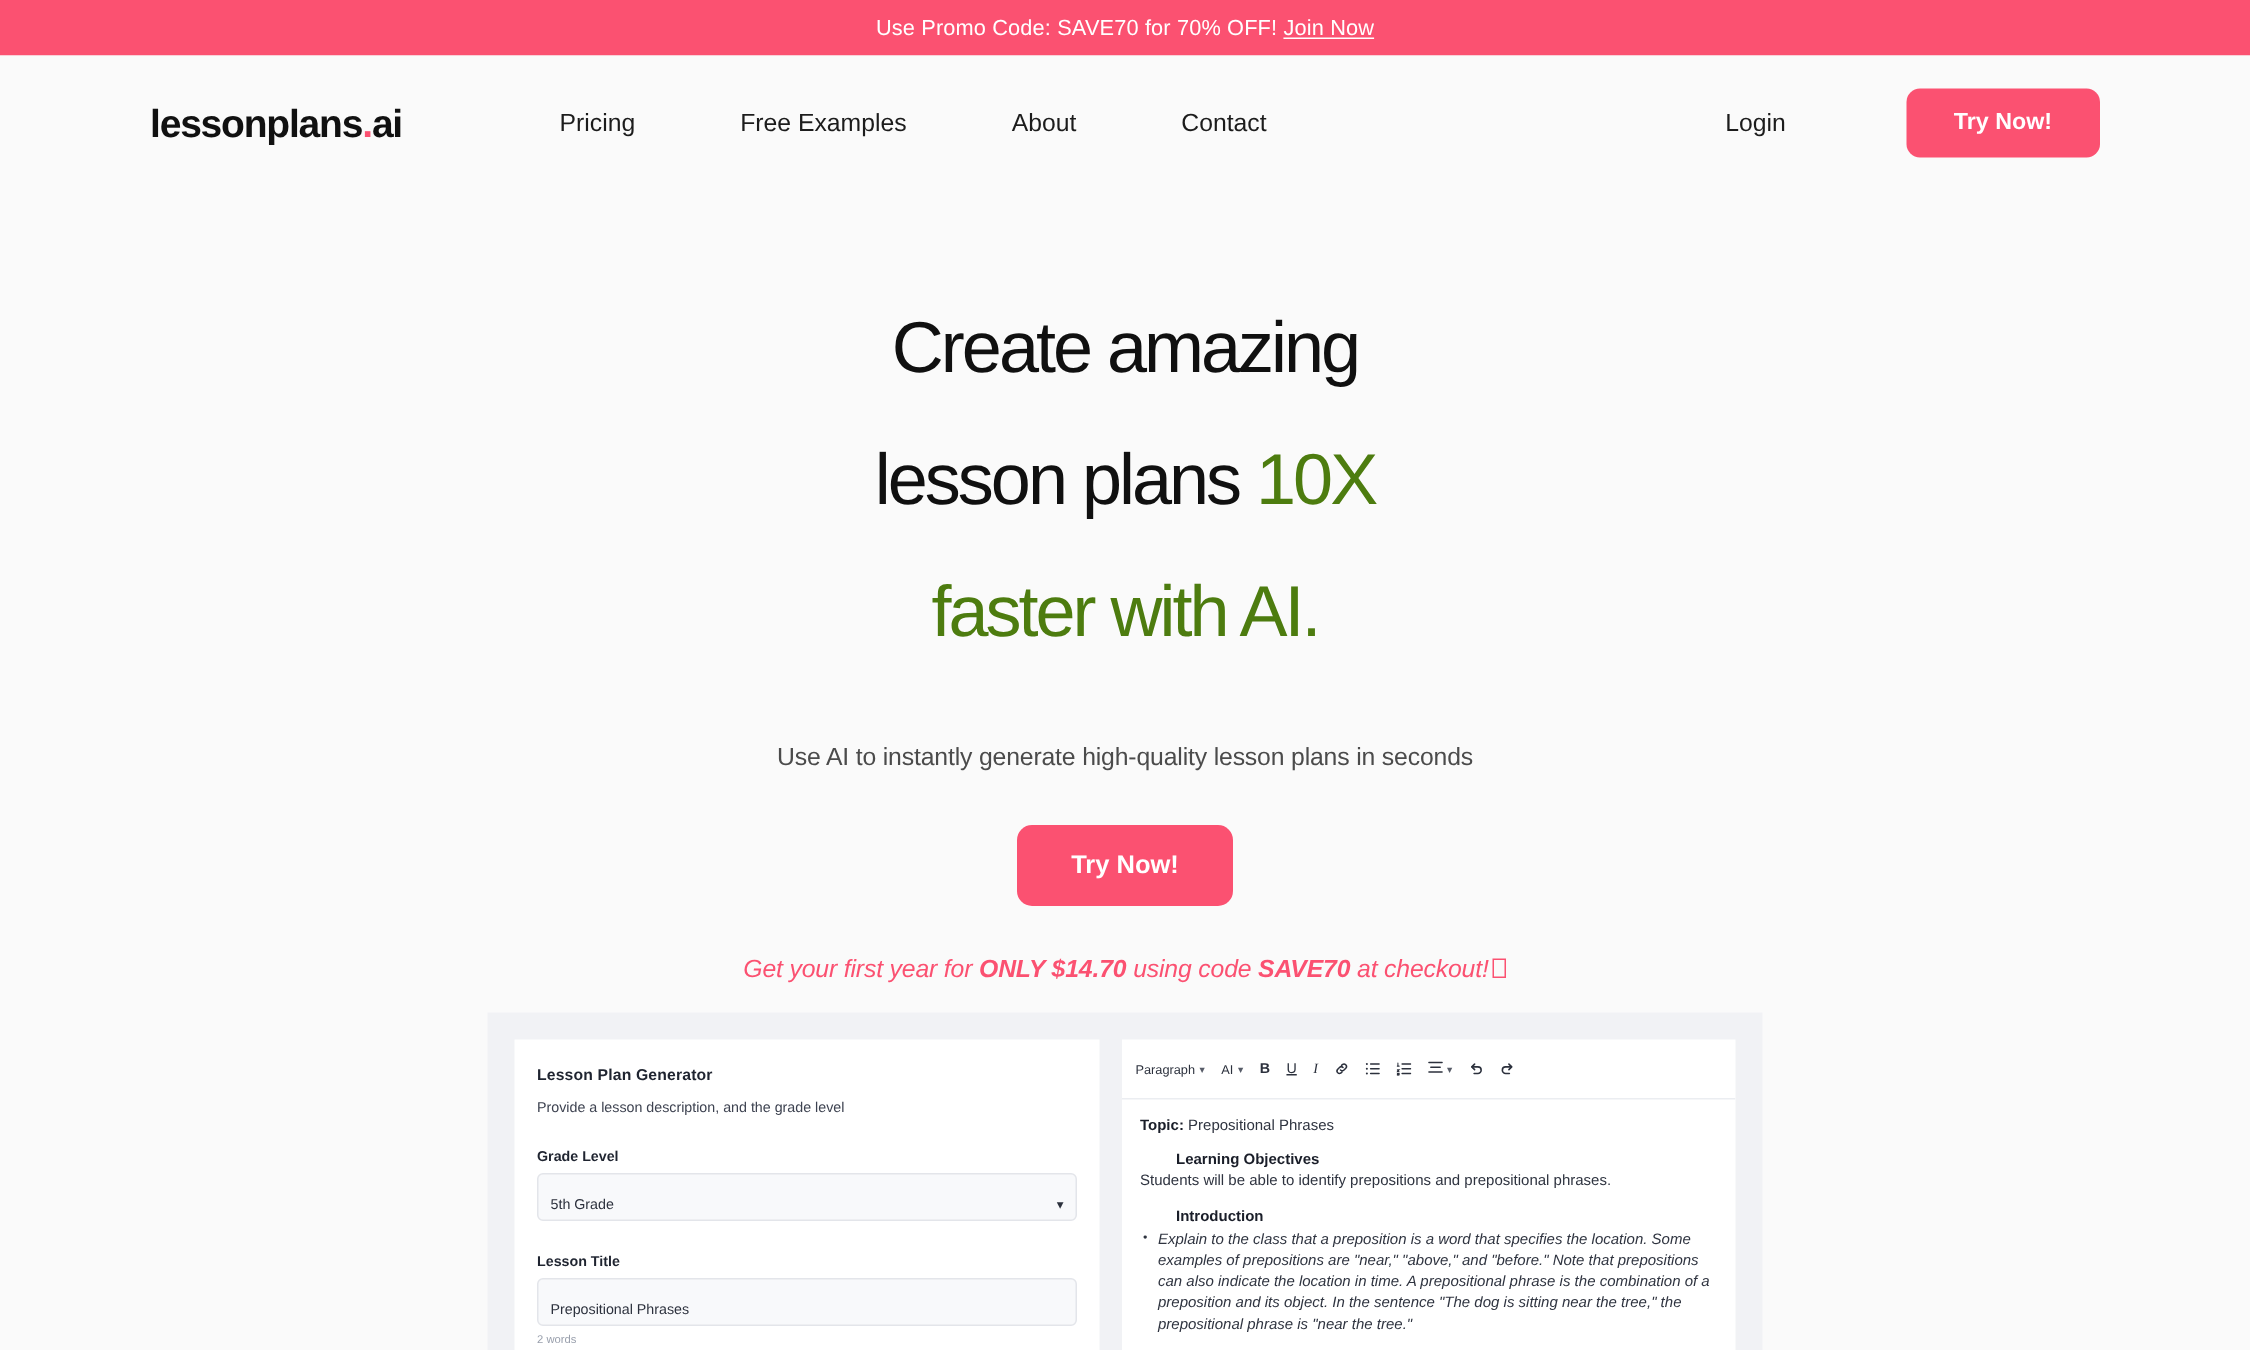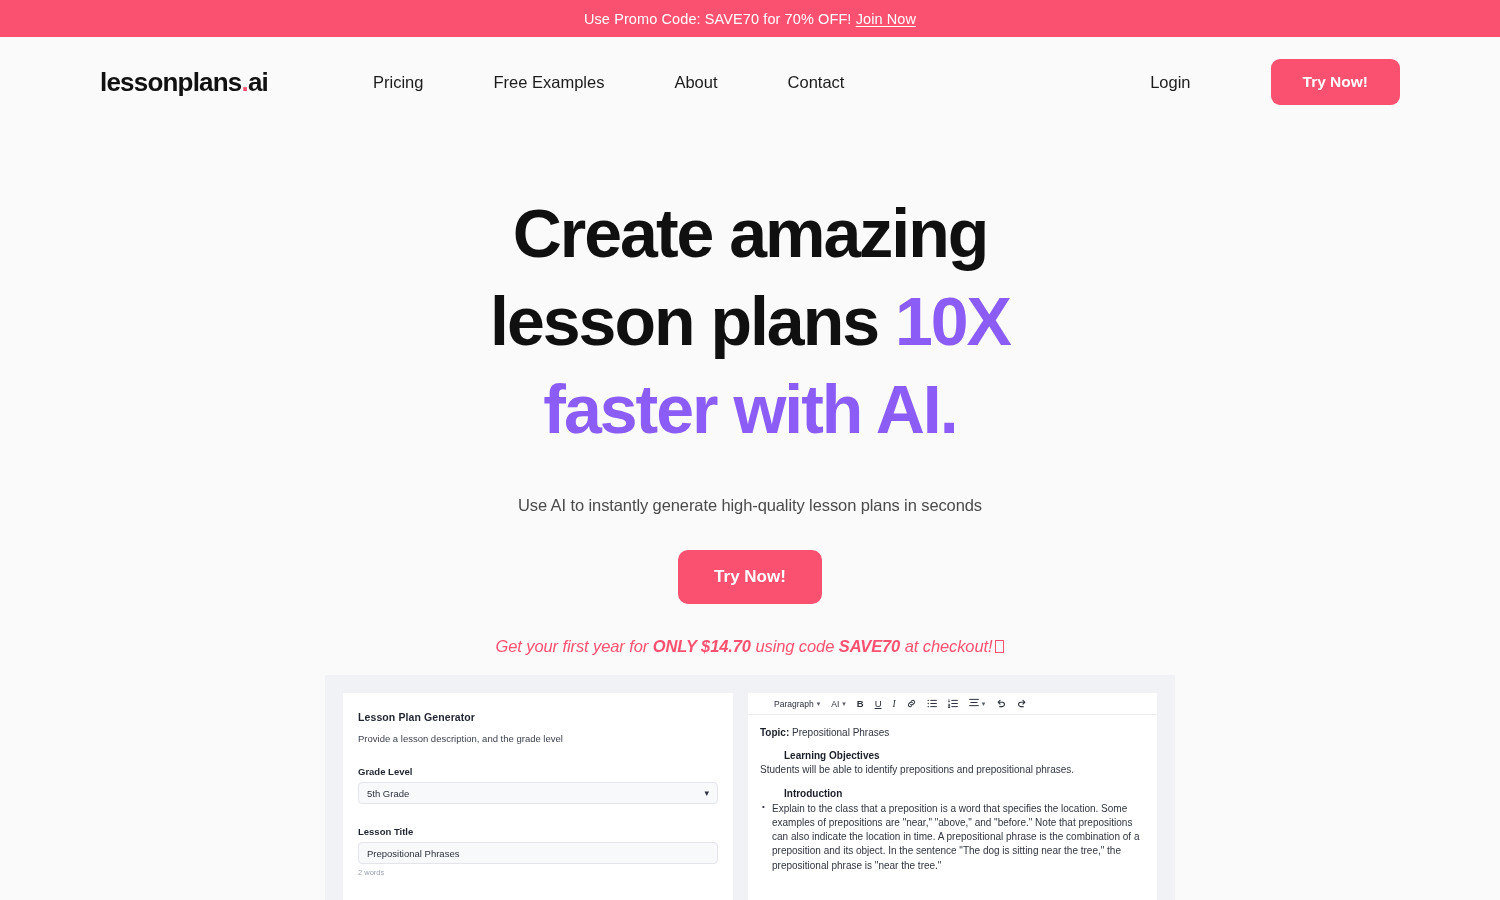--- a/index.html
+++ b/index.html
@@ -98,29 +98,29 @@
     font-size: 15.5px;
     padding: 14px 32px;
   }
 
   
   .hero {
     text-align: center;
     padding-top: 62px;
   }
   .hero h1 {
-    font-size: 68px;
+    font-size: 48px;
     line-height: 88px;
-    font-weight: 700;
+    font-weight: 400;
     letter-spacing: -2px;
     color: #101010;
     max-width: 760px;
     margin: 0 auto;
   }
-  .hero h1 .accent { color: #8b5cf6; }
+  .hero h1 .accent { color: #4d7c0f; }
 
   .hero-sub {
     margin-top: 43px;
     font-size: 16.5px;
     color: #4b4b4b;
     letter-spacing: -0.1px;
   }
 
   .hero-cta-wrap { margin-top: 35px; }
   .hero-cta {
@@ -192,45 +192,45 @@
     color: #1f2430;
     margin-top: 22px;
     margin-bottom: 5px;
   }
   .field-box {
     border: 1px solid #e3e5ea;
     border-radius: 4px;
     background: #f8f9fb;
     height: 22px;
     display: flex;
-    align-items: center;
-    padding: 0 8px;
+    align-items: flex-start;
+    padding: 15px 8px;
     font-size: 9.5px;
     color: #2c313d;
     cursor: pointer;
   }
   .field-box .chev {
     margin-left: auto;
     font-size: 9px;
     color: #2c313d;
   }
   .word-count {
     font-size: 7.5px;
     color: #9aa0ad;
     margin-top: 4px;
   }
 
   
   .toolbar {
-    height: 22px;
+    height: 40px;
     border-bottom: 1px solid #ebedf1;
     display: flex;
     align-items: center;
     gap: 11px;
-    padding: 0 26px;
+    padding: 0 9px;
     font-size: 8.5px;
     color: #2c313d;
     flex: none;
   }
   .tb-item {
     display: flex;
     align-items: center;
     gap: 3px;
     cursor: pointer;
     white-space: nowrap;
@@ -249,20 +249,21 @@
     overflow: hidden;
     flex: 1;
   }
   .doc b { color: #1a1e29; }
   .doc-block { margin-bottom: 9px; }
   .doc-head { font-weight: 700; color: #1a1e29; padding-left: 24px; }
   .doc-bullets {
     list-style: none;
     padding-left: 0;
     margin-top: 1px;
+    font-style: italic;
   }
   .doc-bullets li {
     position: relative;
     padding-left: 12px;
   }
   .doc-bullets li::before {
     content: "\2022";
     position: absolute;
     left: 2px;
     top: -1px;

